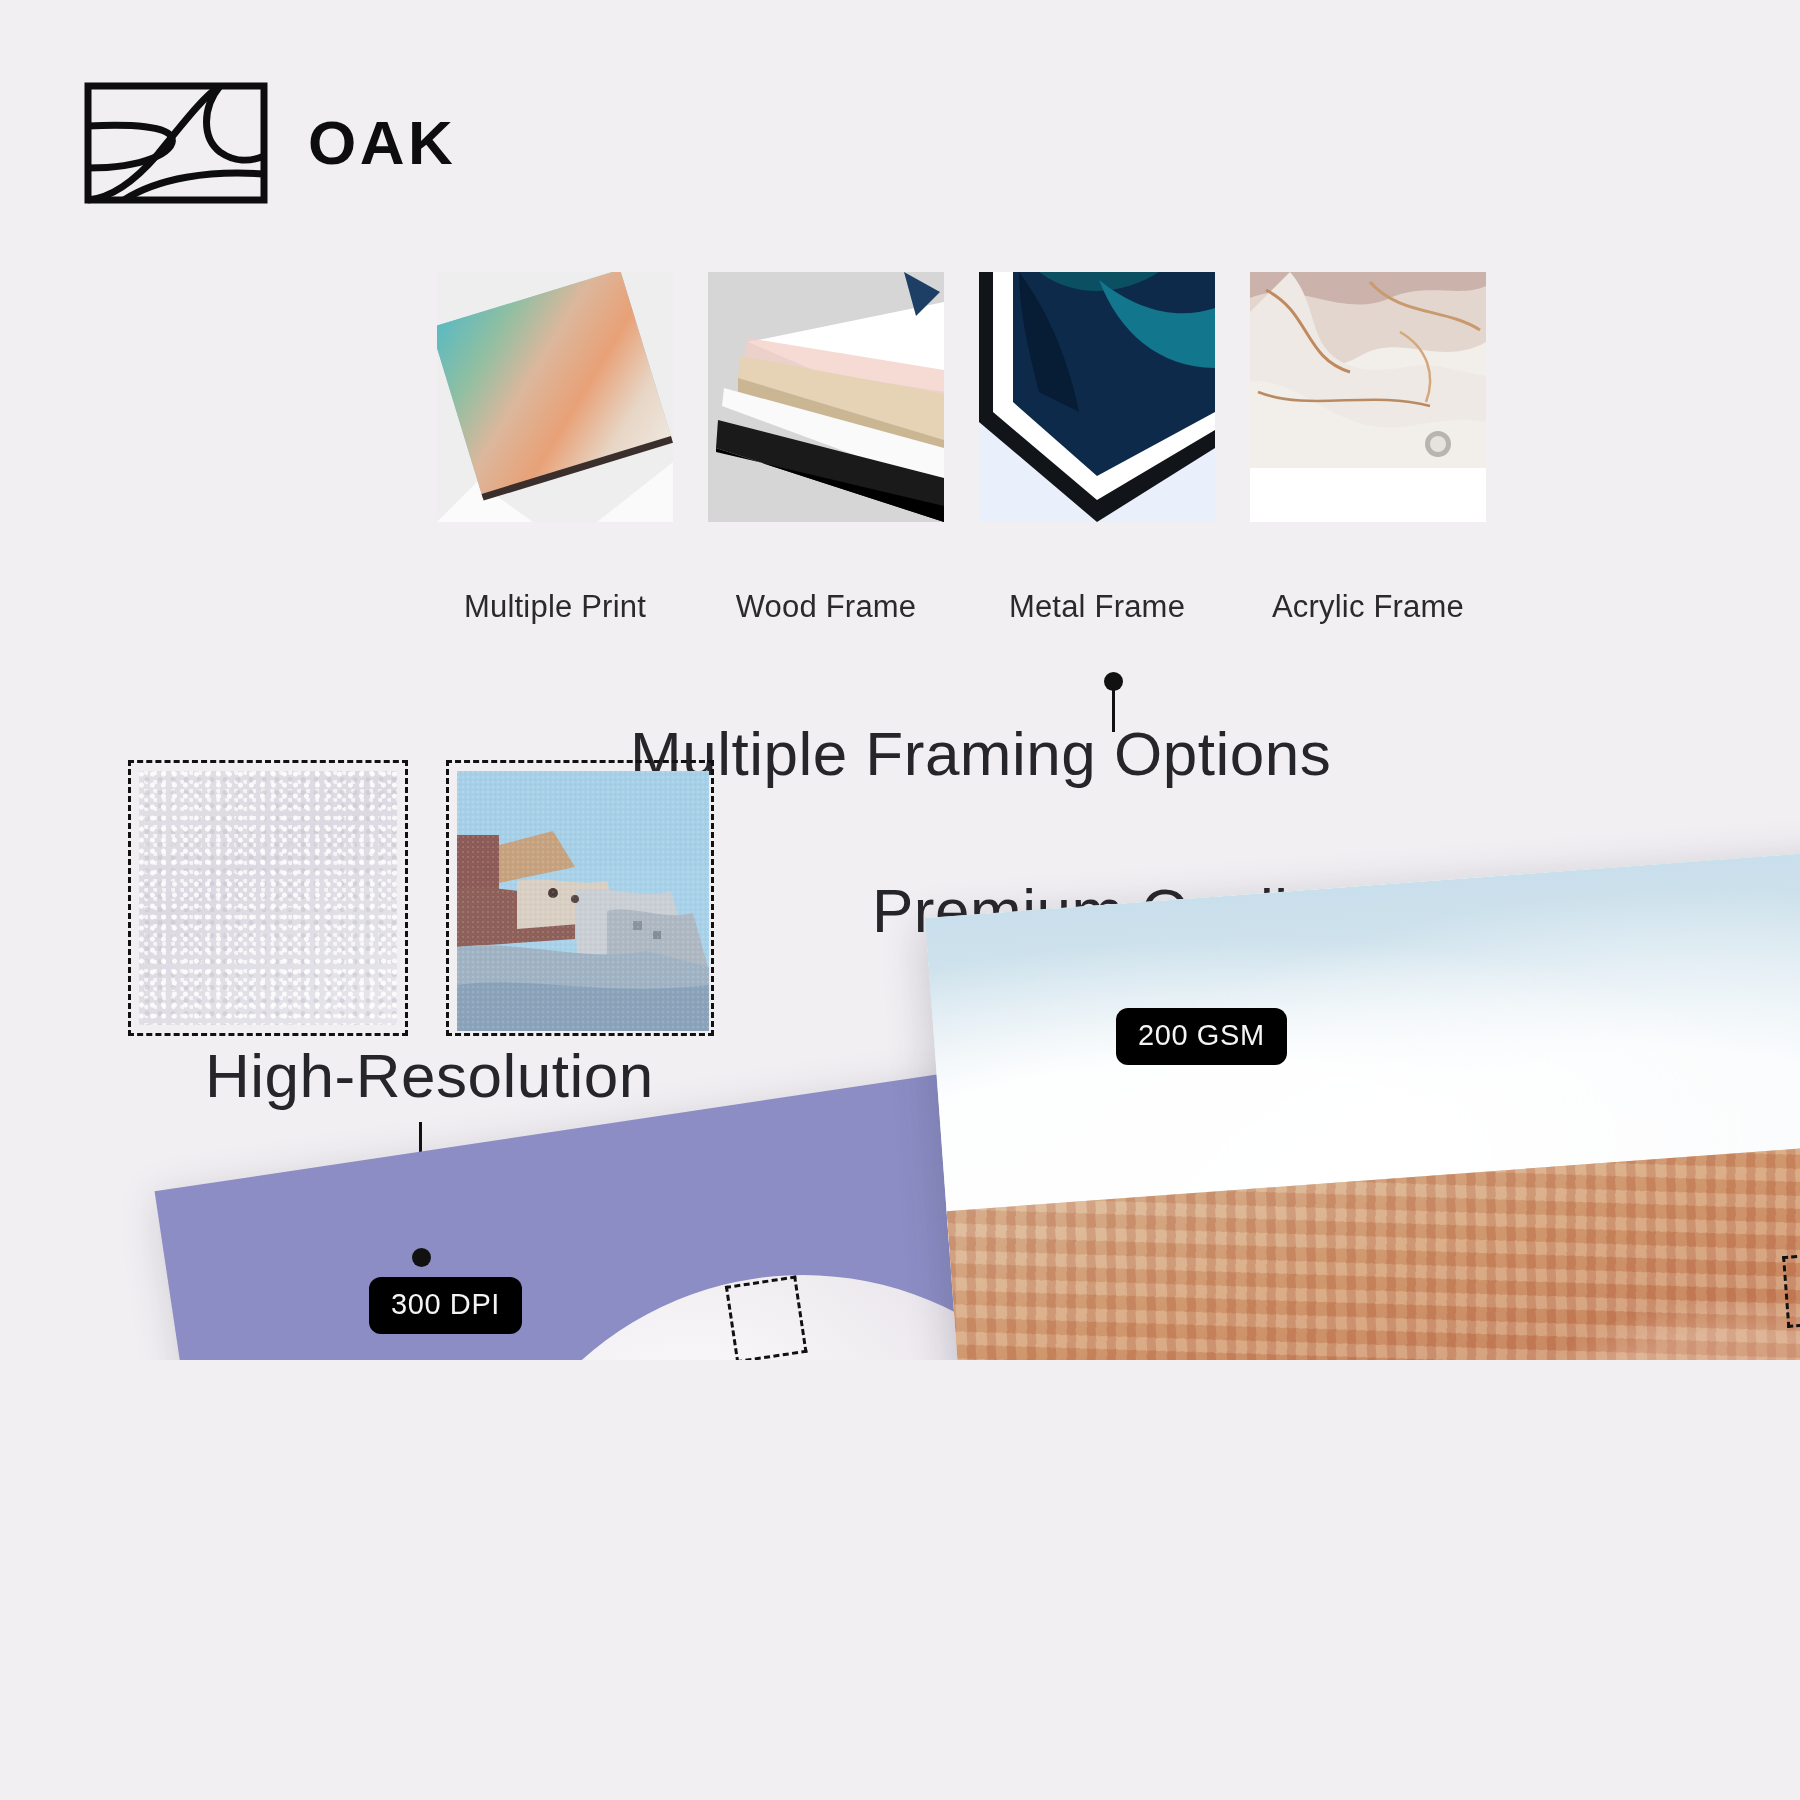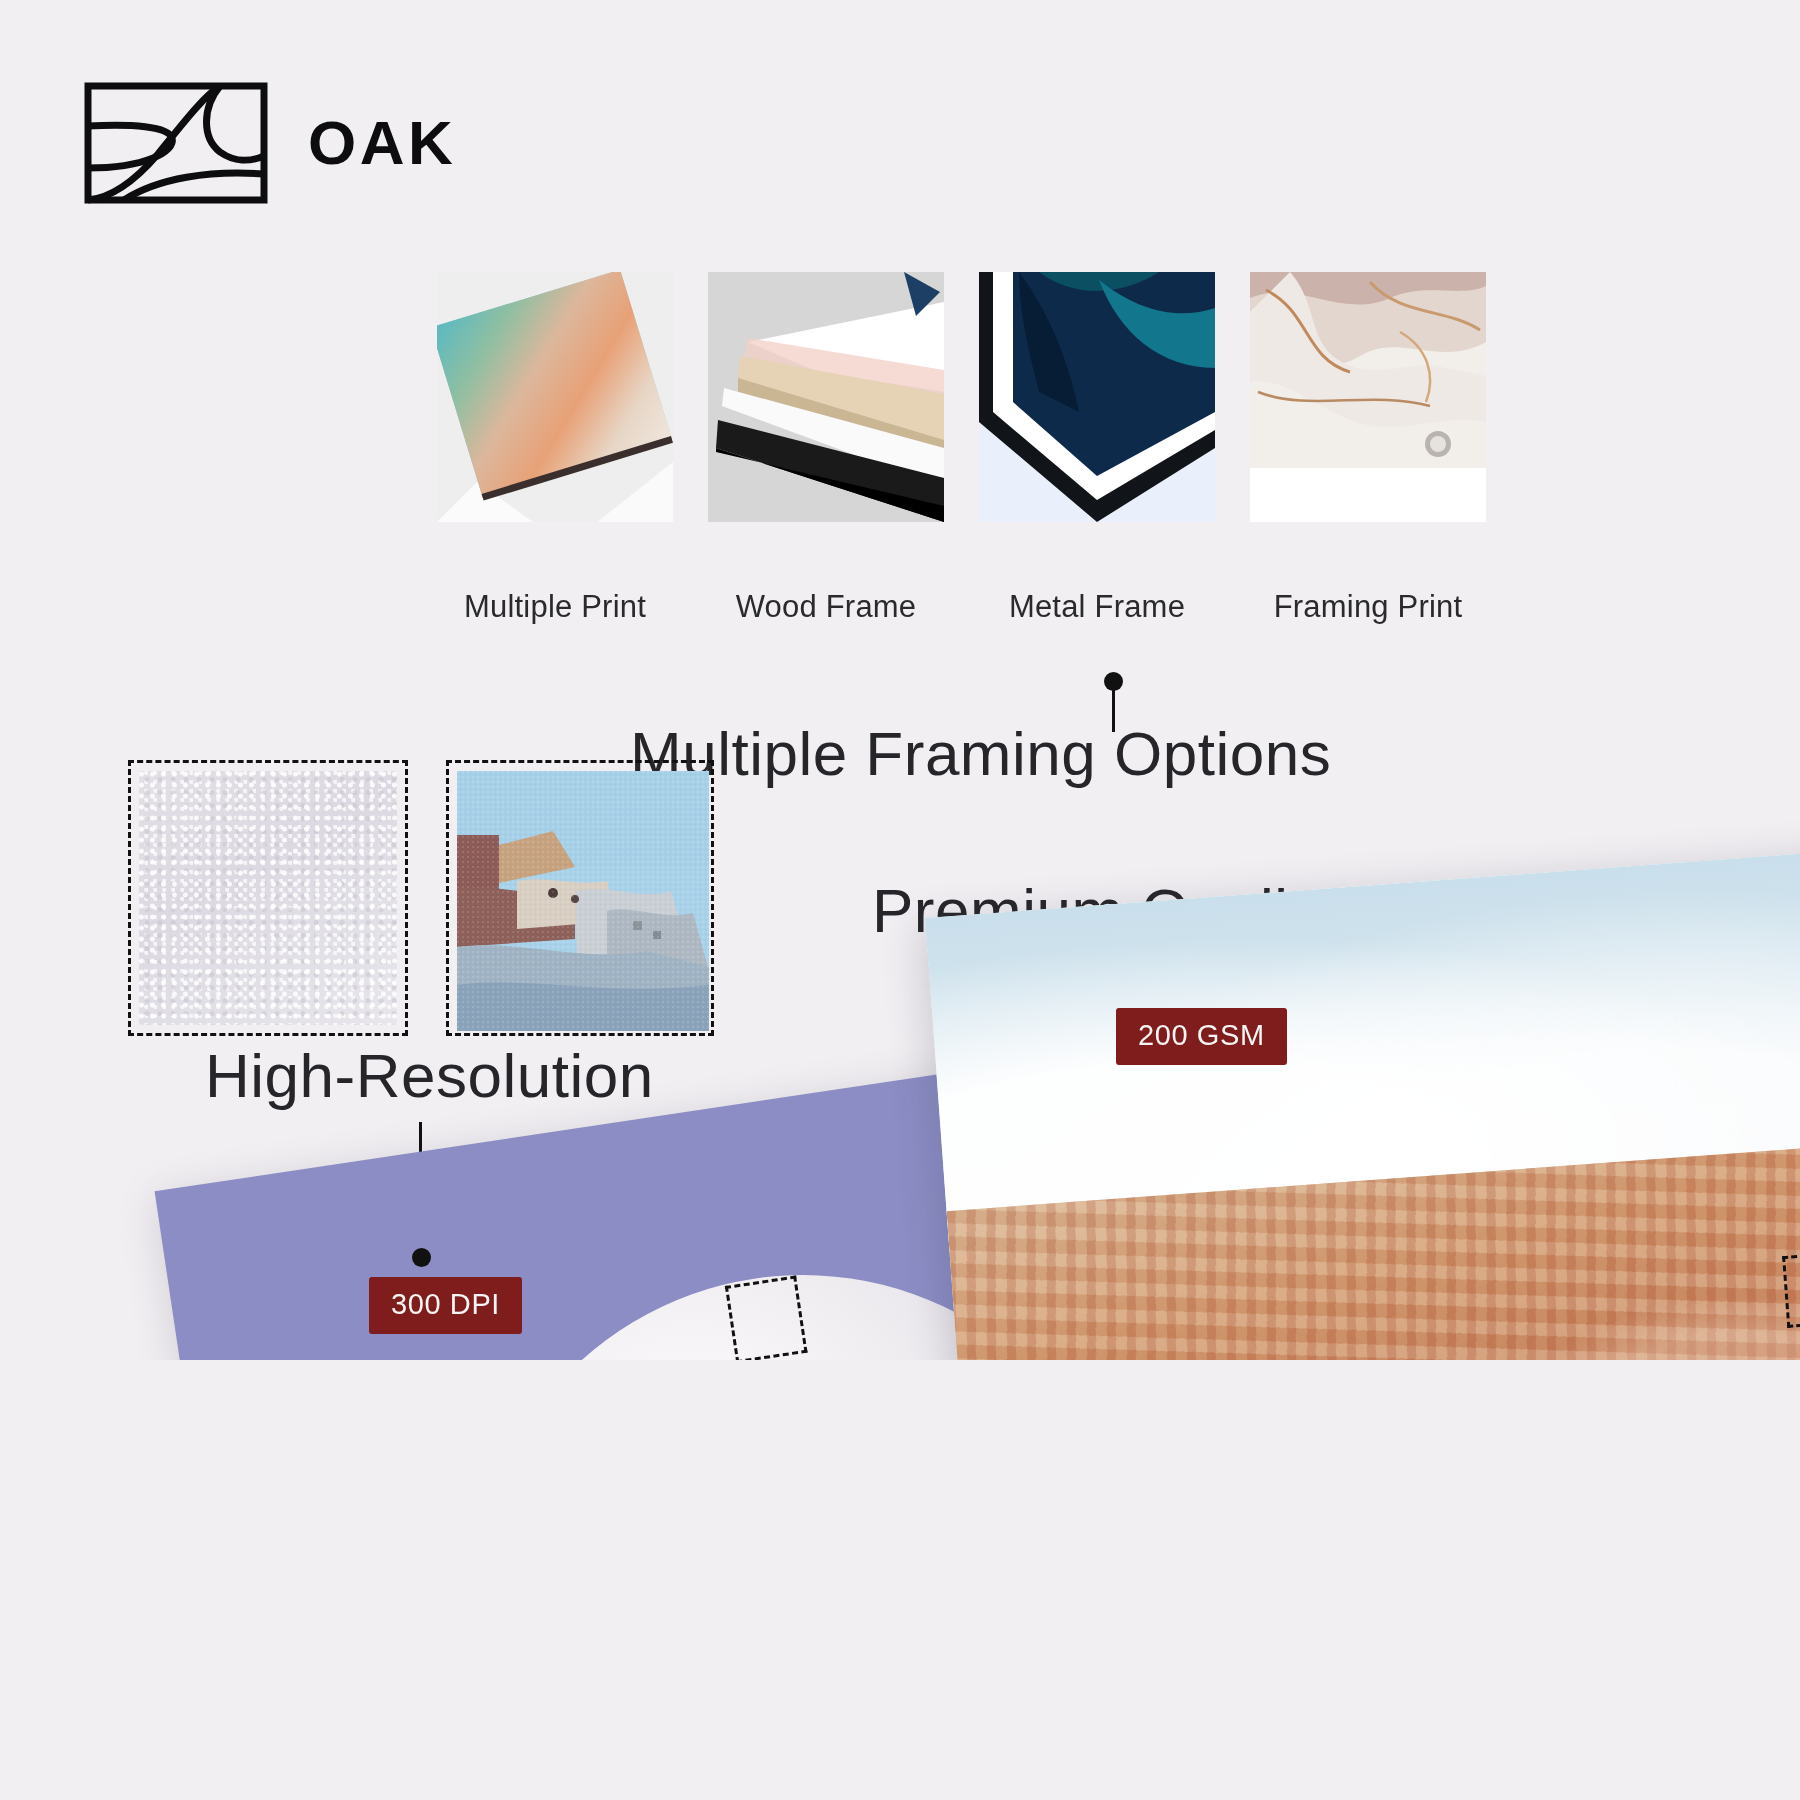--- a/index.html
+++ b/index.html
@@ -80,26 +80,26 @@
       radial-gradient(circle at 22% 28%, rgba(255,255,255,.85) 0 2px, transparent 3px),
       radial-gradient(circle at 62% 66%, rgba(200,196,205,.55) 0 2px, transparent 3px),
       radial-gradient(circle at 84% 18%, rgba(255,255,255,.7) 0 2px, transparent 3px),
       linear-gradient(150deg,#e2dfe6 0%,#dcd9e2 40%,#e8e6ec 100%);
     background-size:11px 11px, 13px 13px, 9px 9px, 100% 100%;
   }
 
   
   .badge {
     position:absolute;
-    background:#7f1d1d;
+    background:#000000;
     color:#f4f4f4;
     font-size:29px;
     letter-spacing:0.6px;
     padding:11px 22px 13px;
-    border-radius:3px;
+    border-radius:12px;
     white-space:nowrap;
   }
   #b-gsm { left:1116px; top:1008px; }
   #b-dpi { left:369px;  top:1277px; }
 
   
   .poster { position:absolute; overflow:hidden; }
 
   
   #poster-left {
@@ -254,21 +254,21 @@
           <path d="M0 26 C46 6 92 48 140 26 C176 10 210 26 236 14 L236 0 H0 Z" fill="#cbb3ab"></path>
           <path d="M40 0 C70 34 56 74 96 92 C132 108 164 86 196 96 L236 104 V150 C190 140 150 166 106 150 C66 136 34 104 0 110 V40 Z" fill="#efe9e6"></path>
           <path d="M16 18 C60 40 54 86 100 100" stroke="#c08a5e" stroke-width="3" fill="none"></path>
           <path d="M120 10 C150 44 196 36 230 58" stroke="#c99a6e" stroke-width="3" fill="none"></path>
           <path d="M8 120 C60 140 120 118 180 134" stroke="#b98b63" stroke-width="2.5" fill="none"></path>
           <path d="M150 60 C178 76 186 104 176 130" stroke="#d3a97c" stroke-width="2.5" fill="none"></path>
           <circle cx="188" cy="172" r="13" fill="#b9b4b0"></circle>
           <circle cx="188" cy="172" r="8" fill="#e6e2de"></circle>
         </svg>
       </div>
-      <div class="thumb-label">Framing Print</div>
+      <div class="thumb-label">Acrylic Frame</div>
     </div>
   </div>
 
   <div class="conn-dot" style="left:1104px; top:672px;"></div>
   <div class="conn-line" style="left:1112px; top:690px; height:42px;"></div>
   <div class="headline" id="h-framing">Multiple Framing Options</div>
 
   <div class="swatch" id="sw-paper">
     <div class="swatch-inner paper-tex"></div>
   </div>

